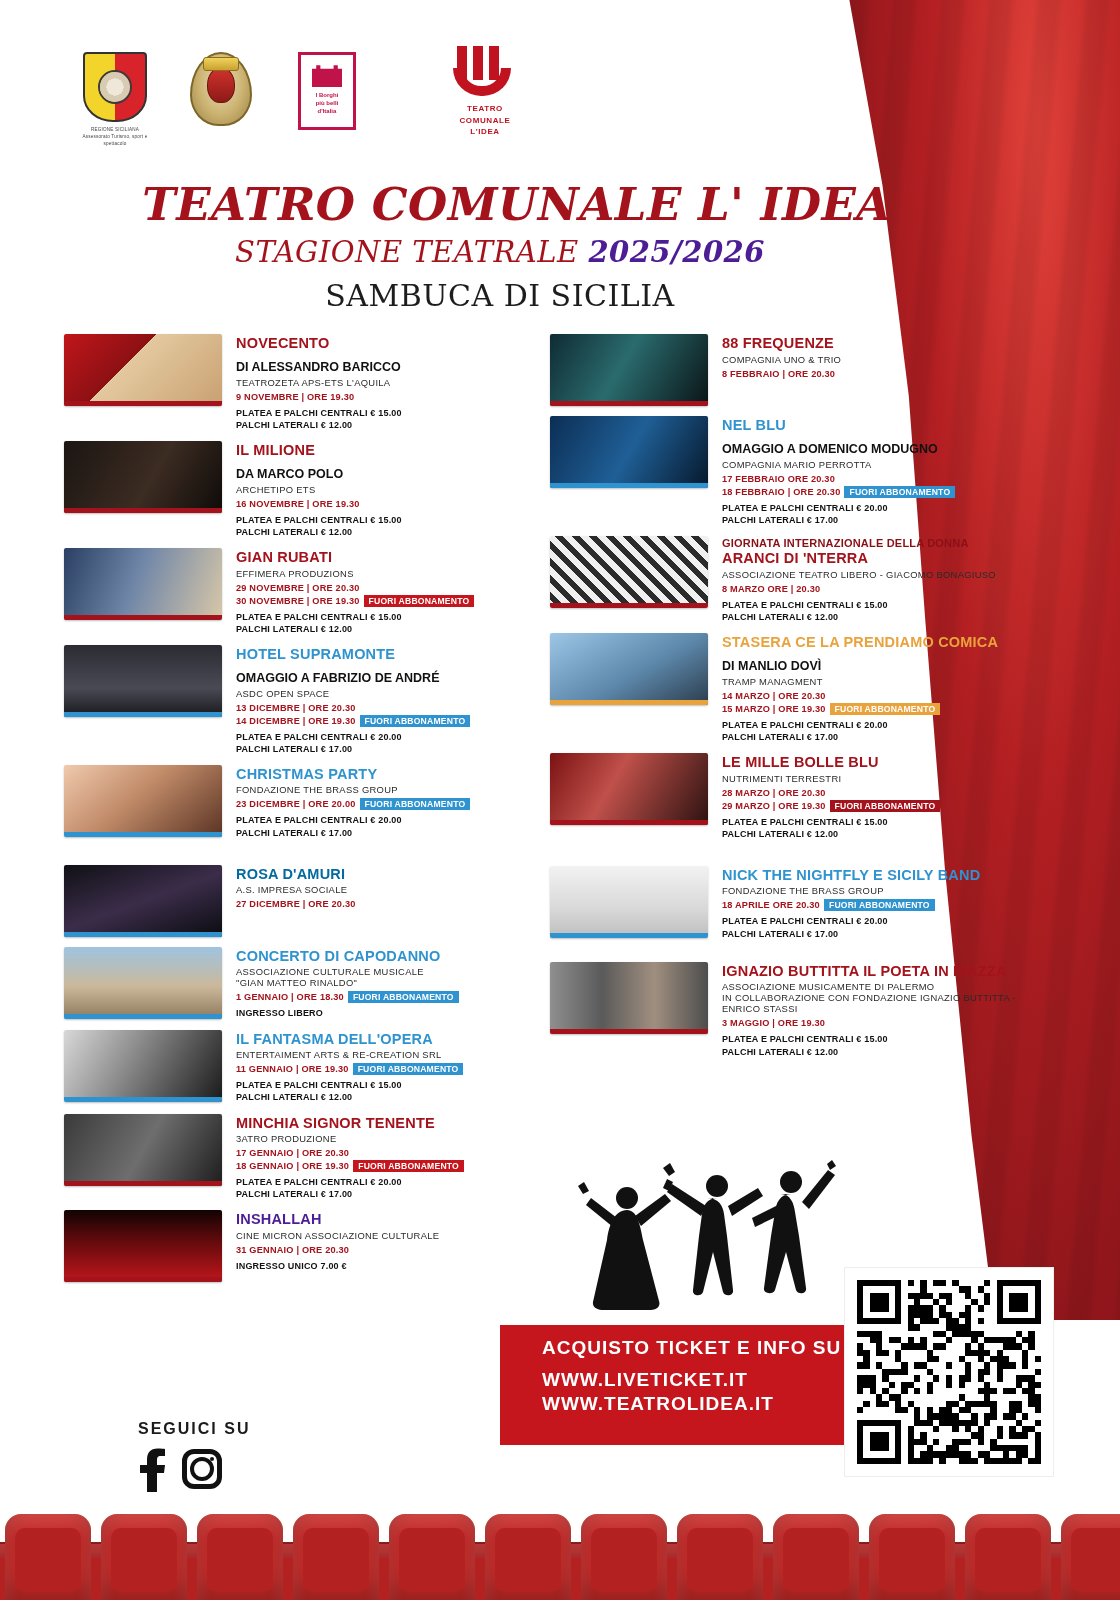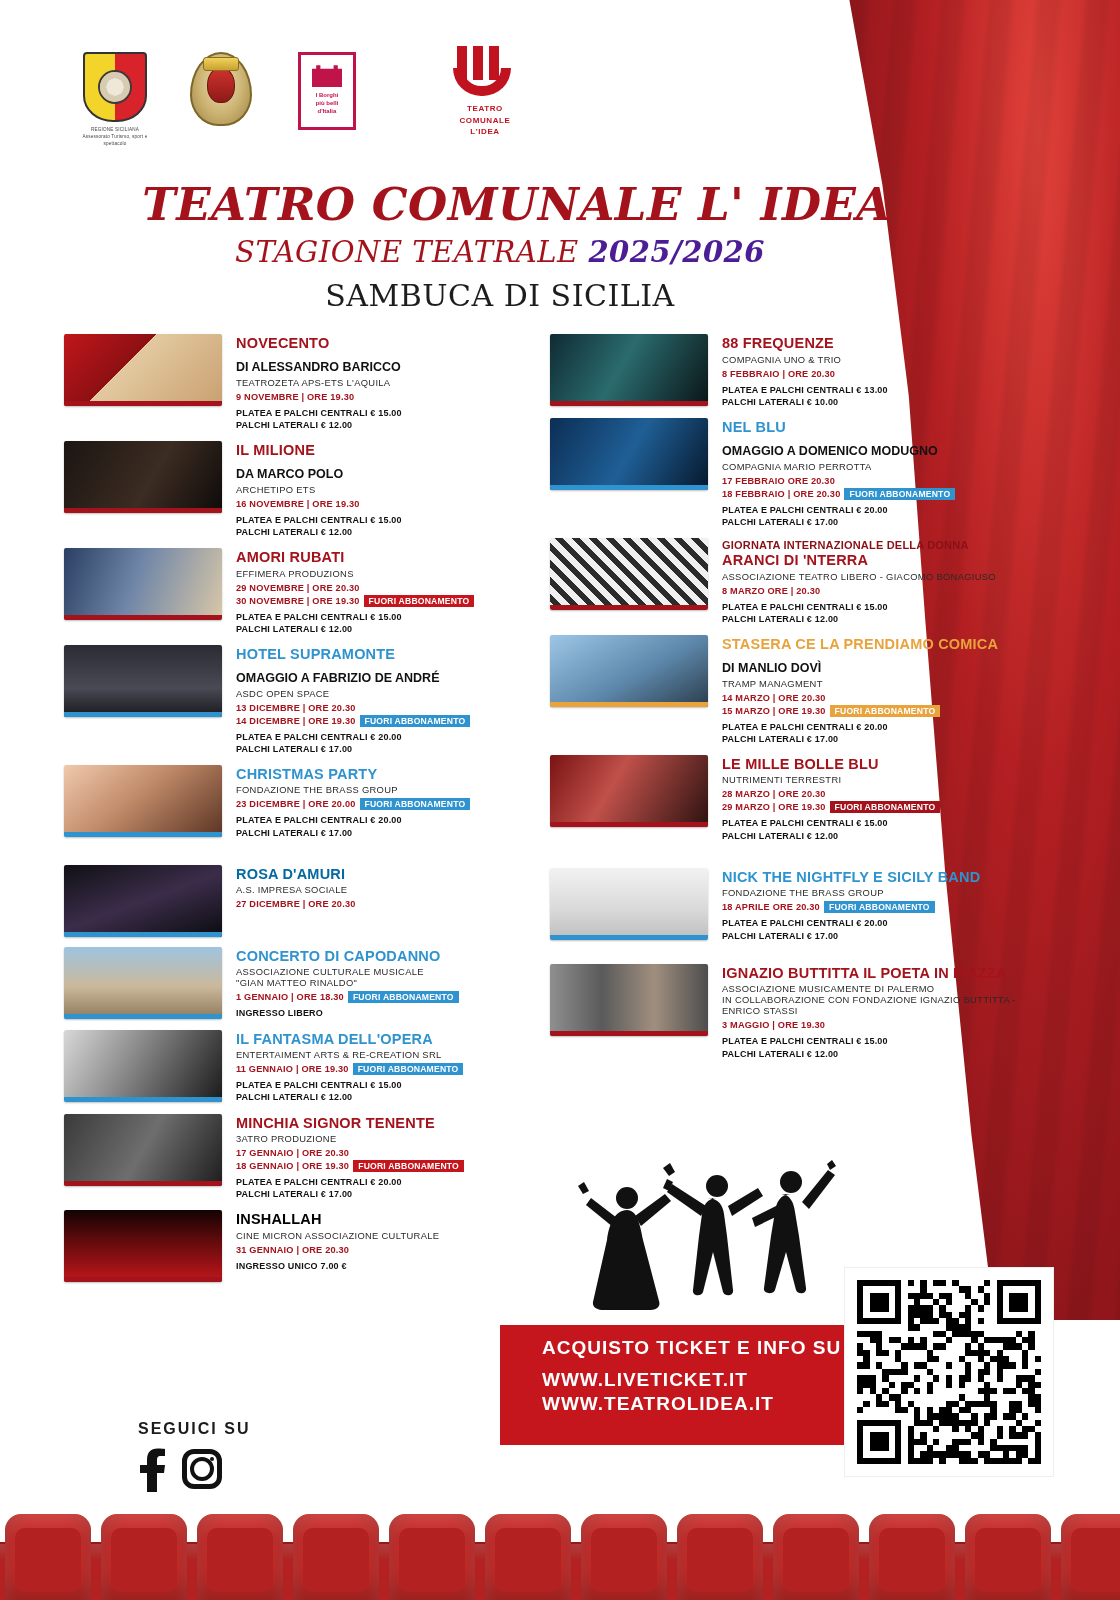--- a/index.html
+++ b/index.html
@@ -258,21 +258,21 @@
           <div>PLATEA E PALCHI CENTRALI € 15.00</div>
           <div>PALCHI LATERALI € 12.00</div>
         </div>
       </div>
     </div>
     <div class="show">
       <div class="thumb" style="background: linear-gradient(110deg, rgb(42, 63, 99) 0%, rgb(111, 134, 168) 45%, rgb(216, 199, 168) 100%);">
         <div class="accent" style="background: rgb(164, 18, 27);"></div>
       </div>
       <div class="info">
-        <div class="show-title" style="color: rgb(164, 18, 27);">AMORI RUBATI</div>
+        <div class="show-title" style="color: rgb(164, 18, 27);">GIAN RUBATI</div>
         <div class="company" style="white-space: pre-line;">EFFIMERA PRODUZIONS</div>
         <div class="dates">
           <div class="dateline">
             <span class="d" style="color: rgb(164, 18, 27);">29 NOVEMBRE | ORE 20.30</span>
           </div>
           <div class="dateline">
             <span class="d" style="color: rgb(164, 18, 27);">30 NOVEMBRE | ORE 19.30</span>
             <span class="badge" style="background: rgb(196, 22, 28);">FUORI ABBONAMENTO</span>
           </div>
         </div>
@@ -396,21 +396,21 @@
           <div>PLATEA E PALCHI CENTRALI € 20.00</div>
           <div>PALCHI LATERALI € 17.00</div>
         </div>
       </div>
     </div>
     <div class="show">
       <div class="thumb" style="background: linear-gradient(0deg, rgb(192, 22, 27) 0%, rgb(93, 10, 12) 60%, rgb(18, 3, 3) 100%);">
         <div class="accent" style="background: rgb(164, 18, 27);"></div>
       </div>
       <div class="info">
-        <div class="show-title" style="color: #000000;">INSHALLAH</div>
+        <div class="show-title" style="color: #4c1d95;">INSHALLAH</div>
         <div class="company" style="white-space: pre-line;">CINE MICRON ASSOCIAZIONE CULTURALE</div>
         <div class="dates">
           <div class="dateline">
             <span class="d" style="color: rgb(164, 18, 27);">31 GENNAIO | ORE 20.30</span>
           </div>
         </div>
         <div class="prices">
           <div>INGRESSO UNICO 7.00 €</div>
         </div>
       </div>
@@ -421,24 +421,20 @@
       <div class="thumb" style="background: linear-gradient(120deg, rgb(15, 43, 51) 0%, rgb(42, 107, 110) 45%, rgb(10, 20, 22) 100%);">
         <div class="accent" style="background: rgb(164, 18, 27);"></div>
       </div>
       <div class="info">
         <div class="show-title" style="color: rgb(164, 18, 27);">88 FREQUENZE</div>
         <div class="company" style="white-space: pre-line;">COMPAGNIA UNO &amp; TRIO</div>
         <div class="dates">
           <div class="dateline">
             <span class="d" style="color: rgb(164, 18, 27);">8 FEBBRAIO | ORE 20.30</span>
           </div>
-        </div>
-        <div class="prices">
-          <div>PLATEA E PALCHI CENTRALI € 13.00</div>
-          <div>PALCHI LATERALI € 10.00</div>
         </div>
       </div>
     </div>
     <div class="show">
       <div class="thumb" style="background: linear-gradient(120deg, rgb(12, 46, 85) 0%, rgb(31, 95, 150) 50%, rgb(6, 24, 44) 100%);">
         <div class="accent" style="background: rgb(46, 147, 207);"></div>
       </div>
       <div class="info">
         <div class="show-title" style="color: rgb(46, 147, 207);">NEL BLU</div>
         <div class="show-subtitle">OMAGGIO A DOMENICO MODUGNO</div>

